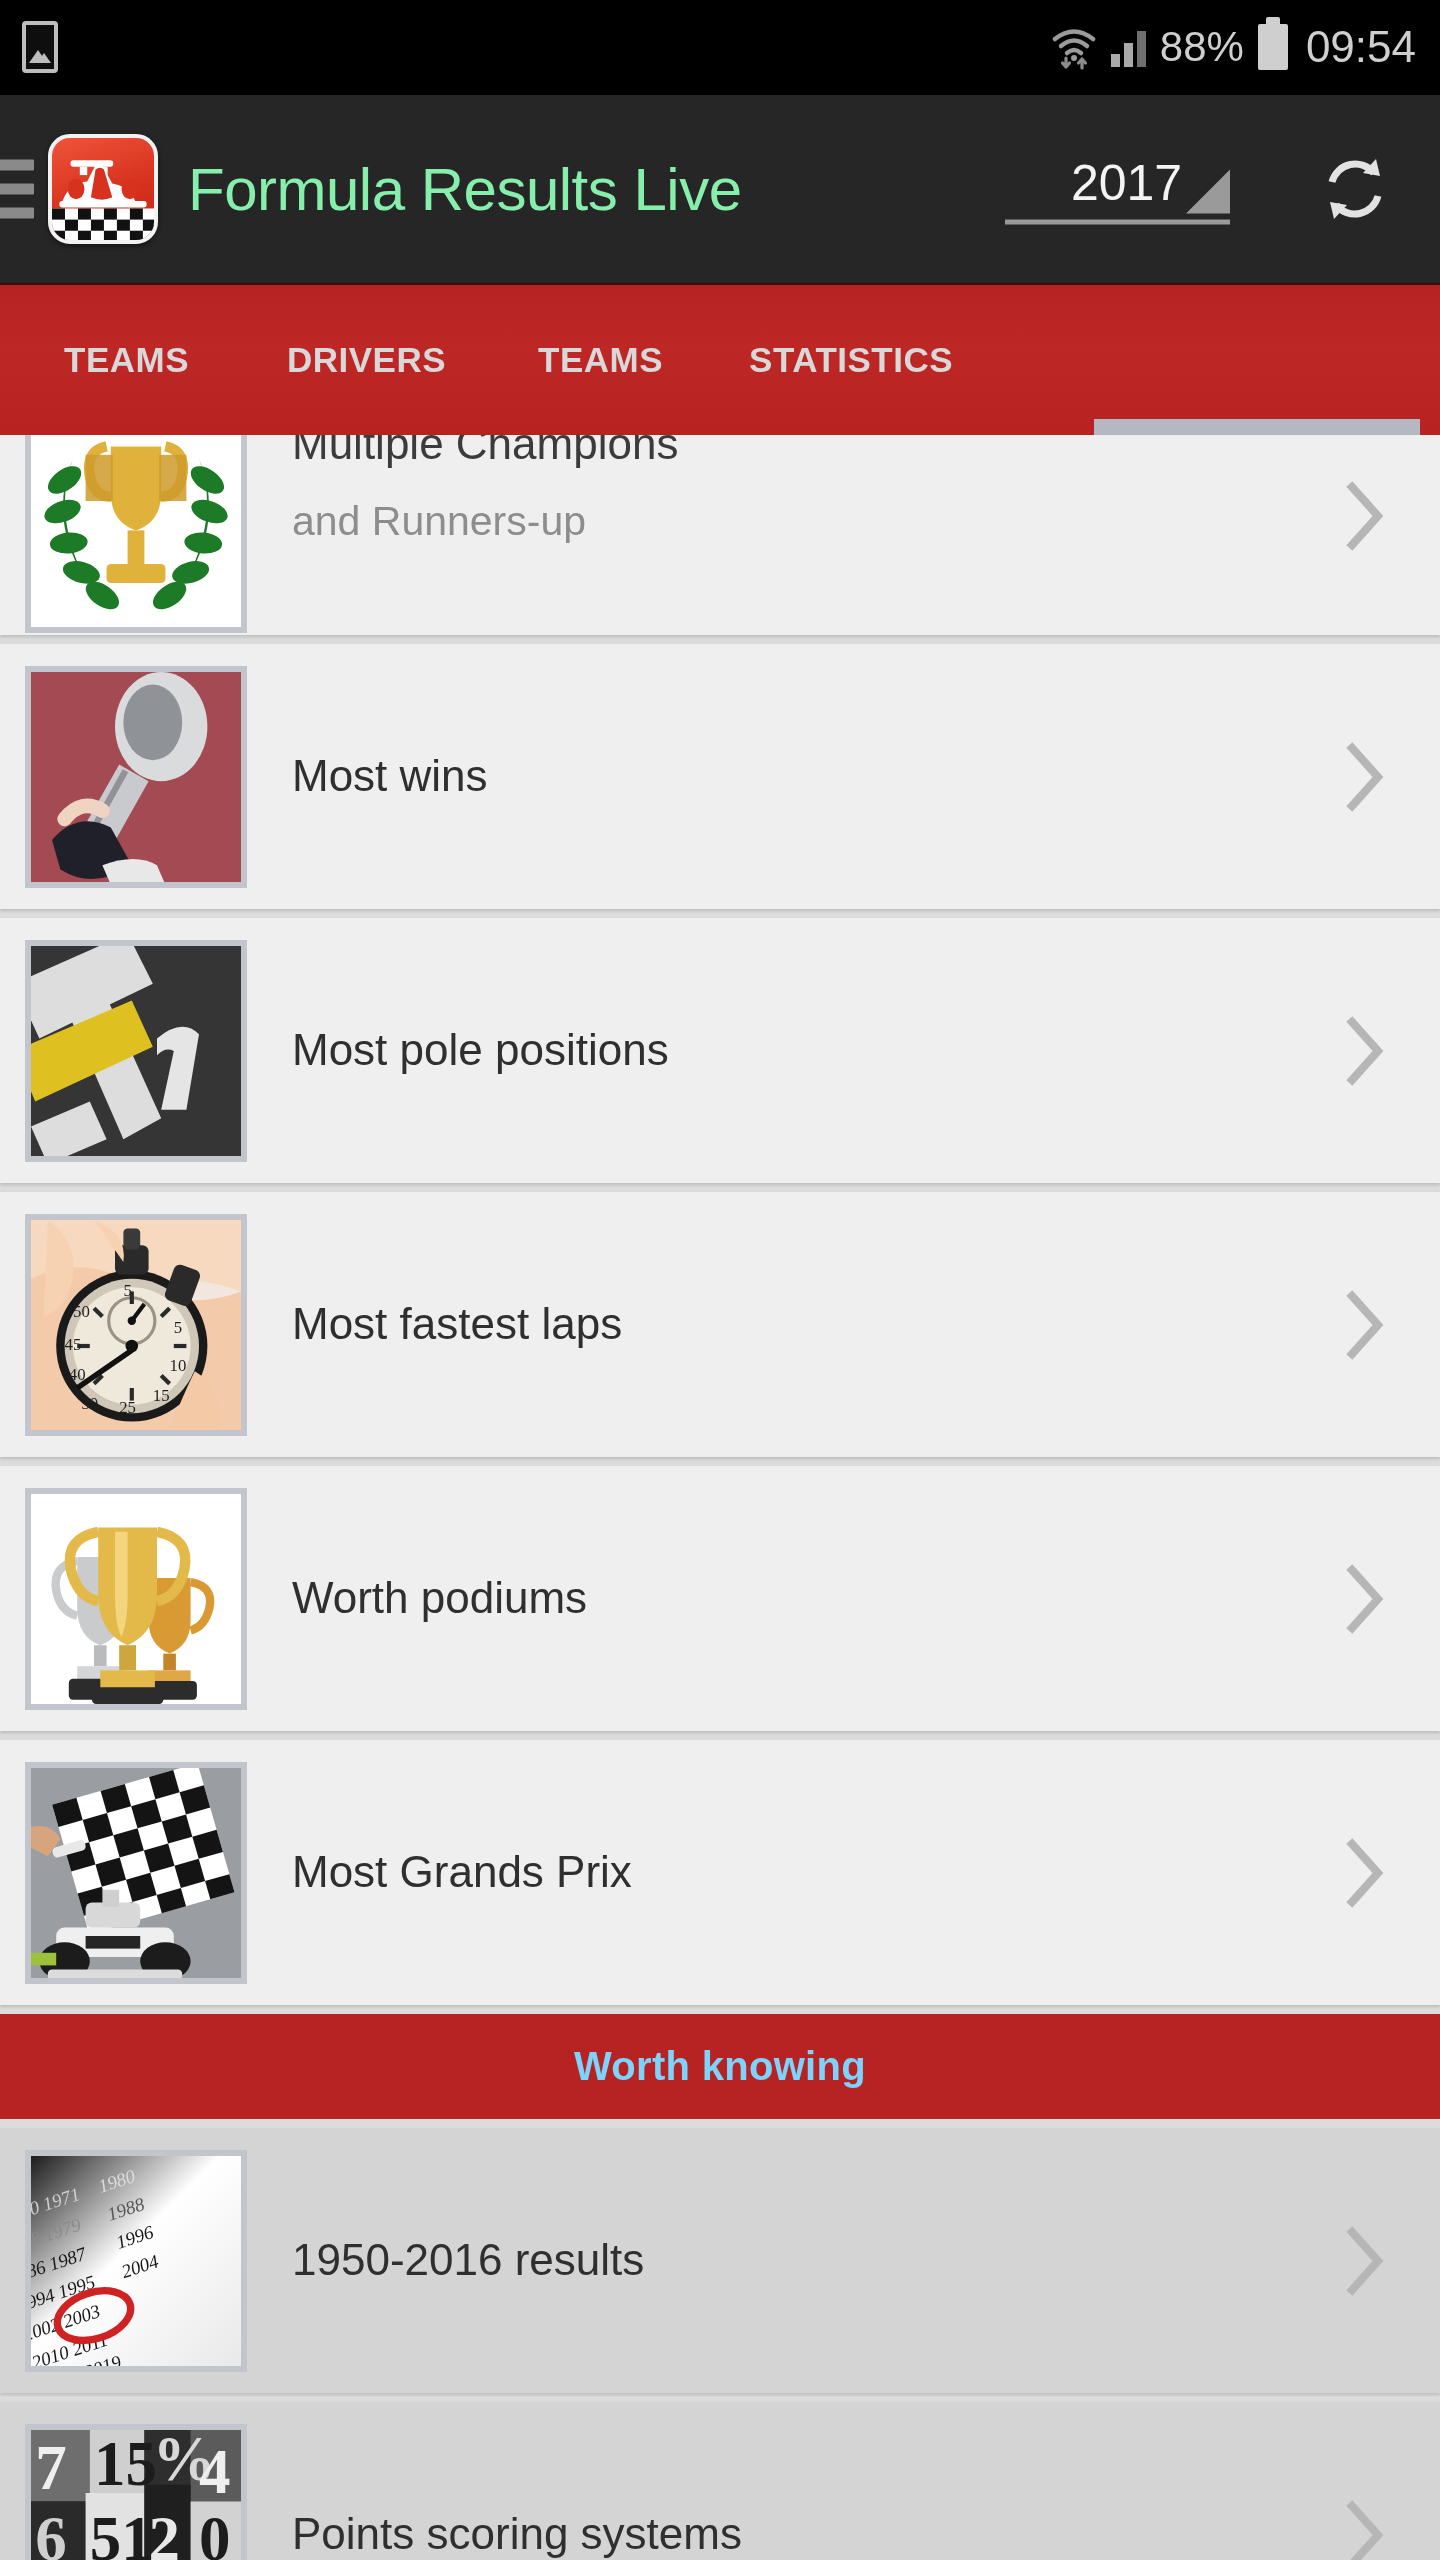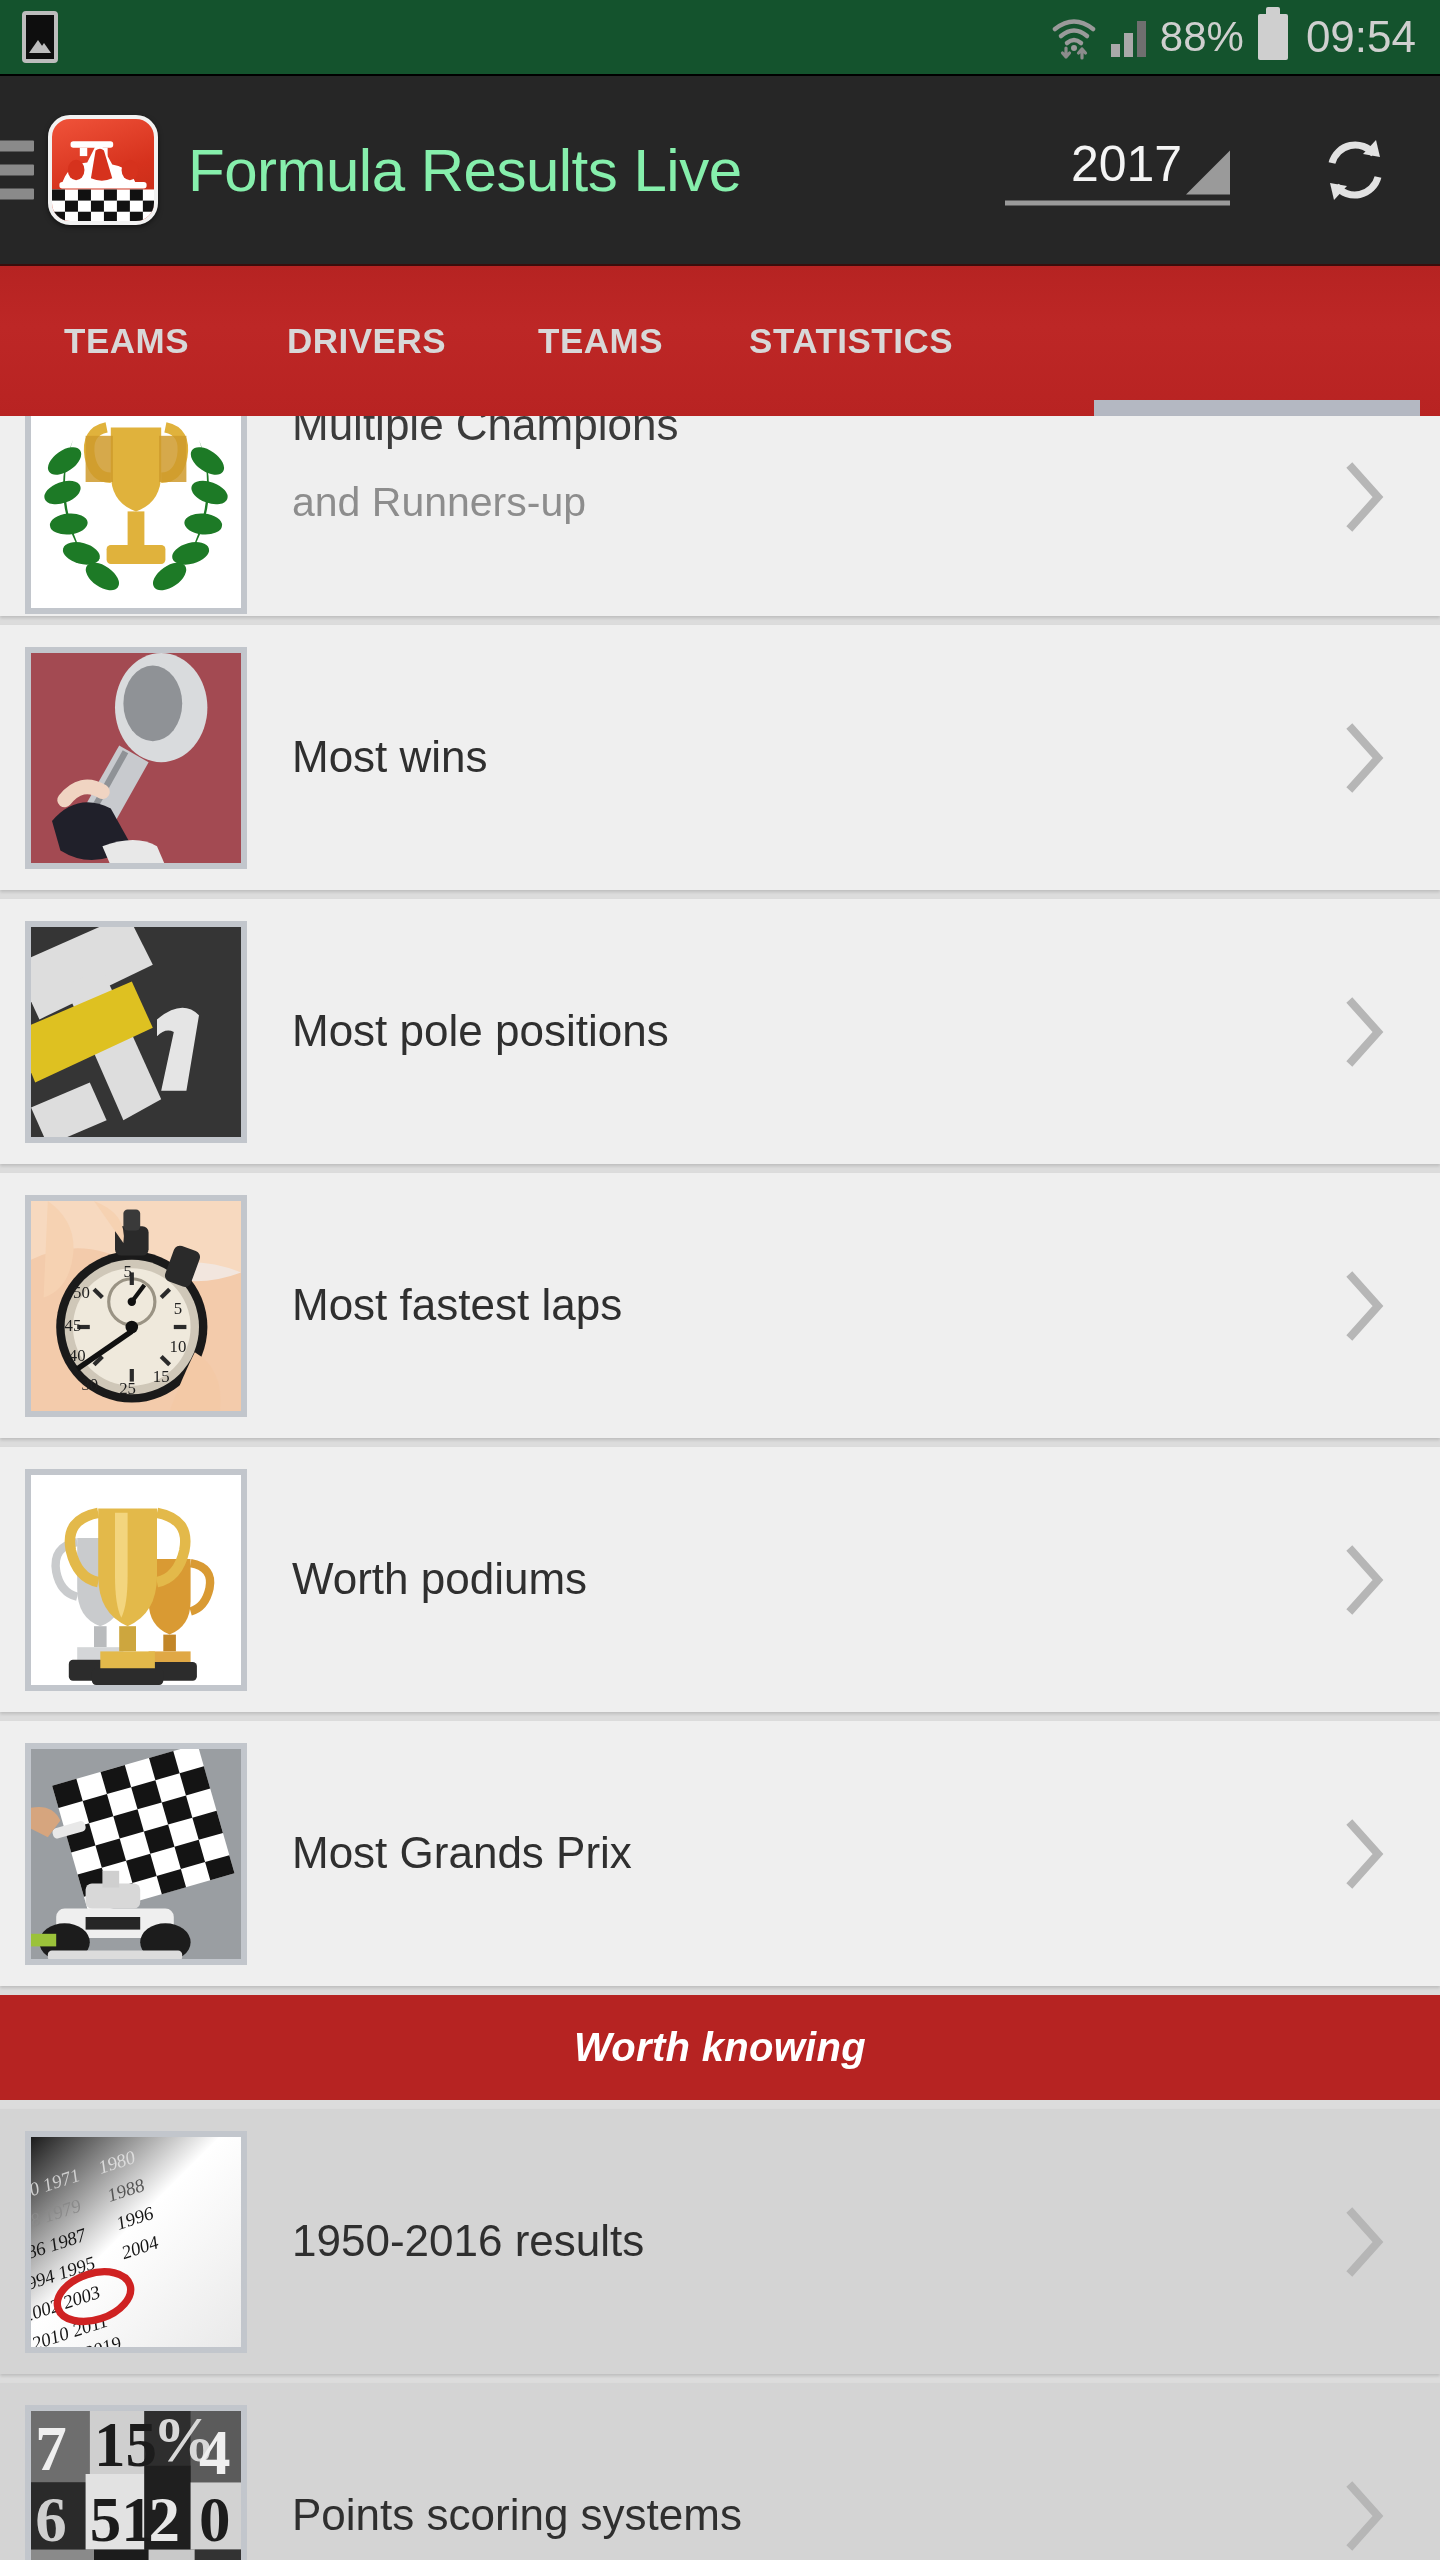--- a/index.html
+++ b/index.html
@@ -5,21 +5,21 @@
   * { margin:0; padding:0; box-sizing:border-box; }
   html,body { width:1440px; height:2560px; }
   body {
     background:#e8e8e8;
     font-family:"Liberation Sans","DejaVu Sans",sans-serif;
     overflow:hidden;
   }
 
   
   .statusbar{
-    height:76px; background:#14532d; position:relative;
+    height:95px; background:#000000; position:relative;
     display:flex; align-items:center;
     border-bottom:2px solid #000;
   }
   .sb-left{ position:absolute; left:22px; top:50%; transform:translateY(-50%); }
   .photo-icon{
     width:36px; height:52px; border:4px solid #bdbdbd; border-radius:4px;
     position:relative; background:#0e0e0e;
   }
   .photo-icon:after{
     content:""; position:absolute; left:3px; bottom:6px;
@@ -139,23 +139,22 @@
     width:44px;height:70px;
   }
   .row.first .chev{ top:46px; transform:none; }
   .chev svg{ display:block; }
 
   .section-head{
     background:#b62322; height:105px; margin-bottom:9px;
     display:flex; align-items:center; justify-content:center;
   }
   .section-head span{
-    color:#ffffff; font-size:40px; font-weight:700; letter-spacing:.3px;
+    color:#7dd3fc; font-size:40px; font-weight:700; letter-spacing:.3px;
     font-family:"Liberation Sans Narrow","Liberation Sans",sans-serif;
-    font-style:italic;
   }
 </style>
 </head>
 <body>
 
 <div class="statusbar">
   <div class="sb-left">
     <div class="photo-icon"></div>
   </div>
   <div class="sb-right">

